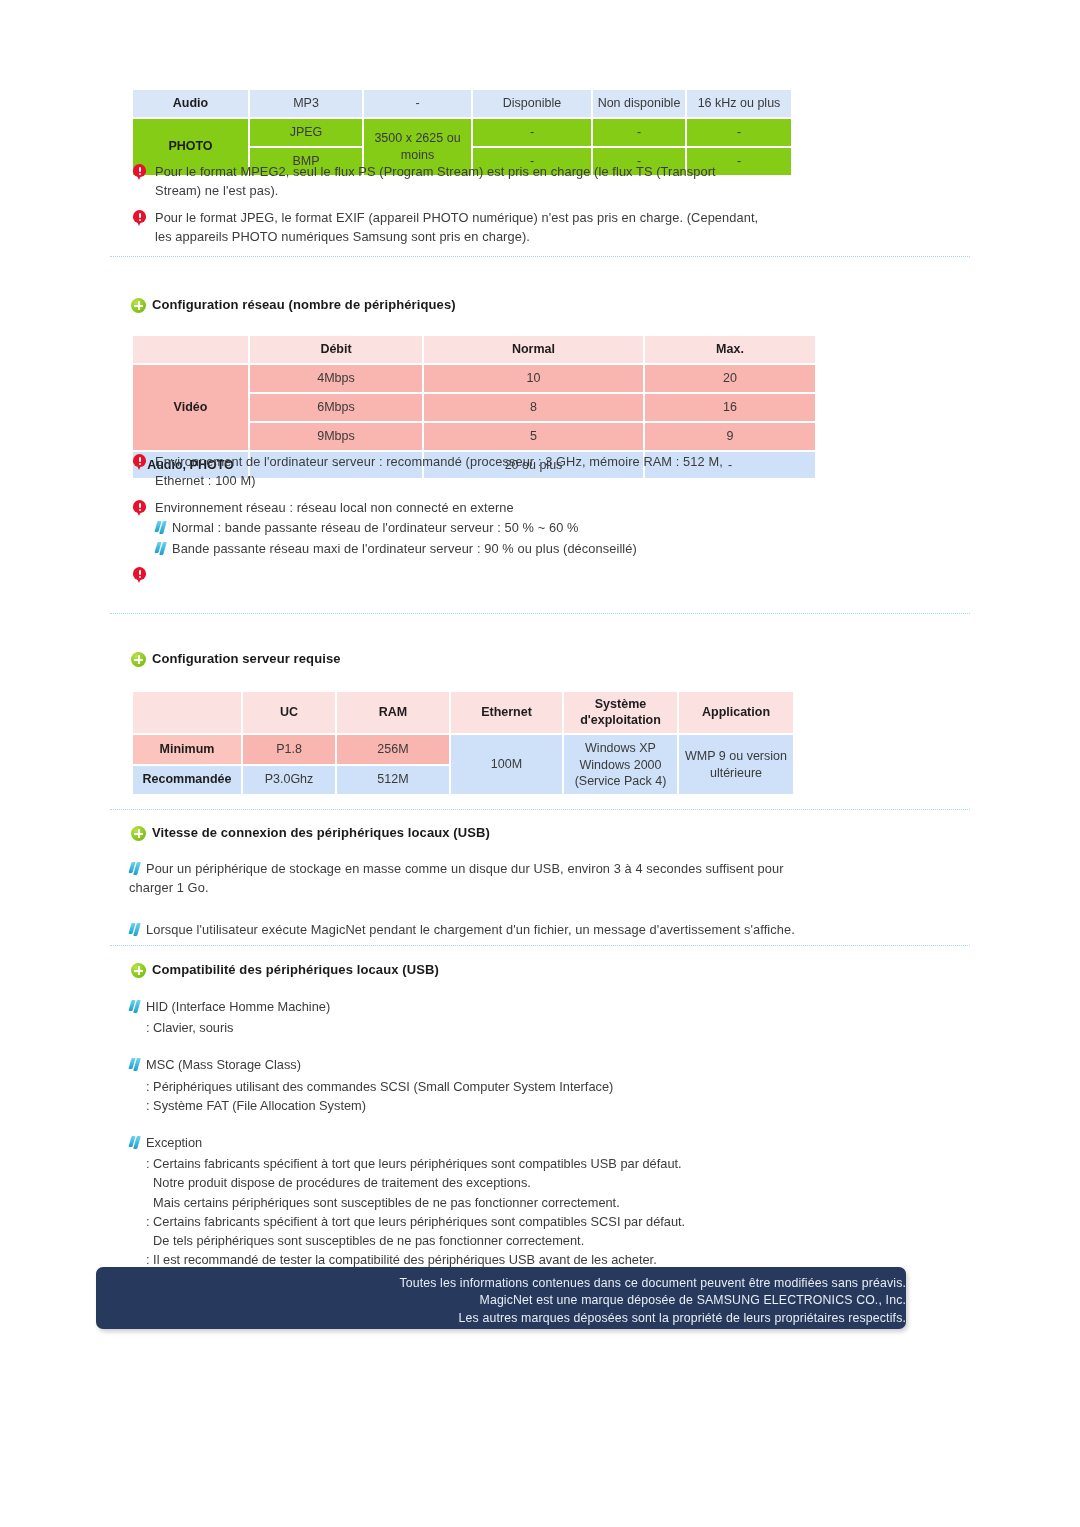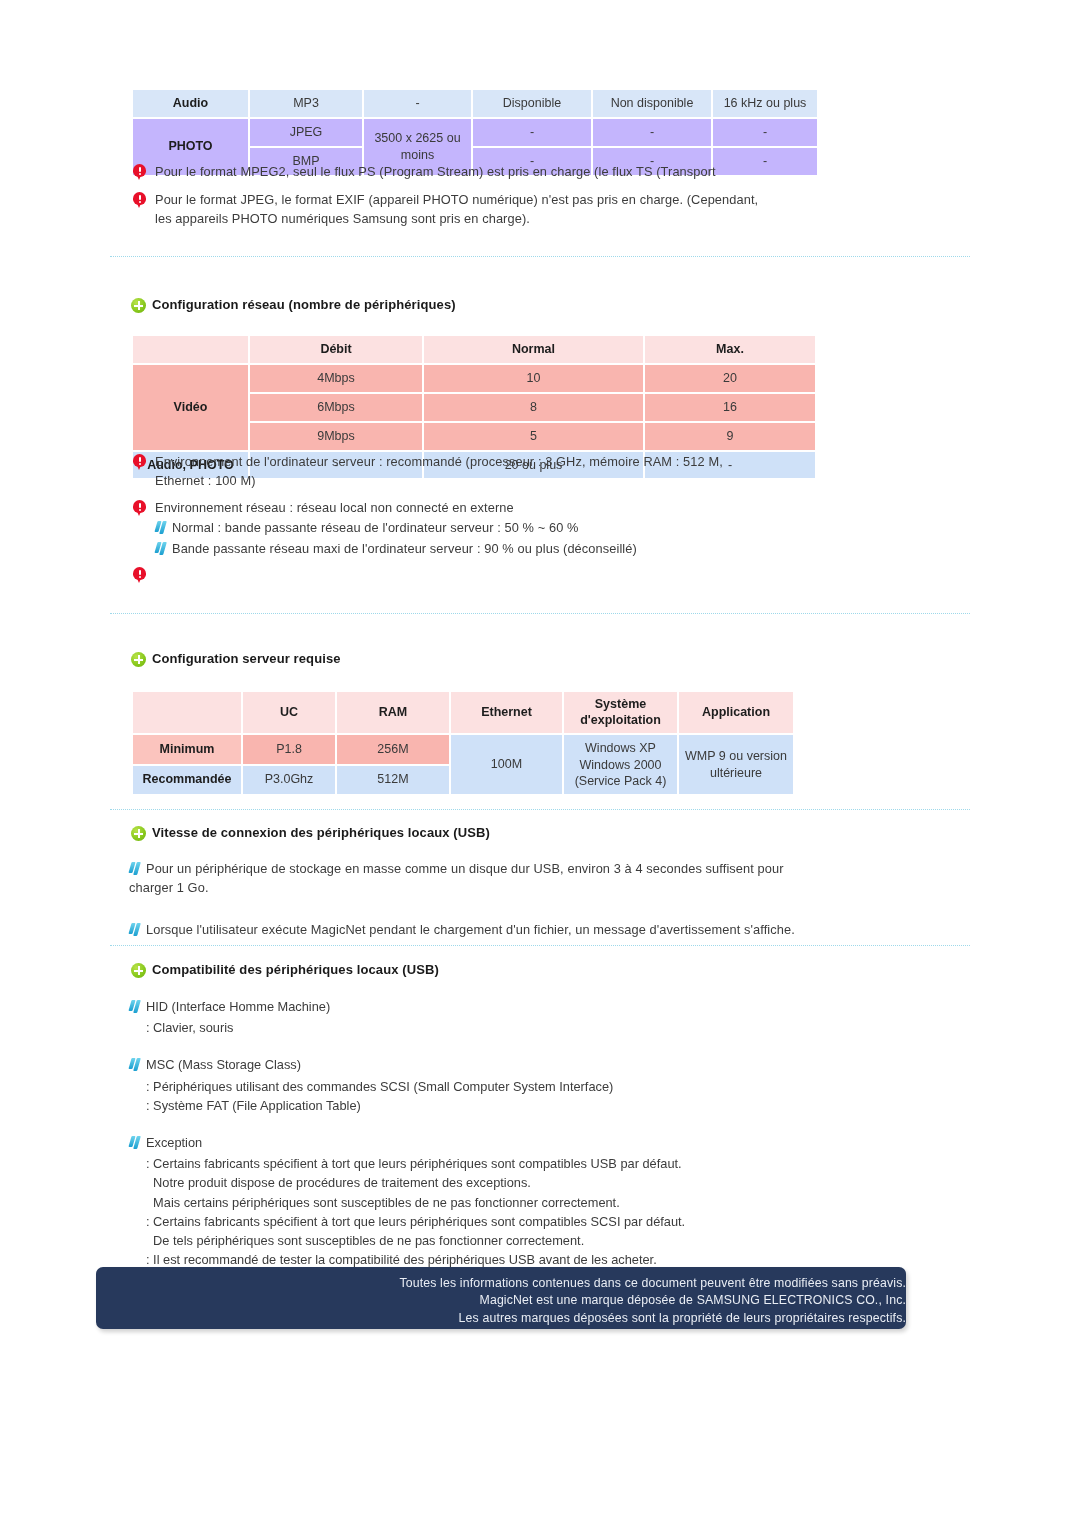--- a/index.html
+++ b/index.html
@@ -27,21 +27,21 @@
   table.spec td {
     padding: 5px 4px;
     text-align: center;
     vertical-align: middle;
     line-height: 1.35;
   }
   td.hdr { font-weight: bold; color: #1d1d1d; }
 
   
   .c-blue   { background: #d8e6f8; }
-  .c-aqua   { background: #c4b5fd; }
+  .c-aqua   { background: #84cc16; }
 
   
   .p-head   { background: #fce1e1; }
   .p-body   { background: #f9b5af; }
   .p-mid    { background: #fbc4be; }
   .b-body   { background: #cfe1f8; }
 
   
   #codec-table { position: absolute; left: 131px; top: 88px; }
   #codec-table td { height: 22px; }
@@ -178,21 +178,21 @@
 
 <div class="page">
 
   <table class="spec" id="codec-table">
     <tbody>
         <tr>
       <td class="c-blue hdr" style="width:115px">Audio</td>
       <td class="c-blue" style="width:112px">MP3</td>
       <td class="c-blue" style="width:107px">-</td>
       <td class="c-blue" style="width:118px">Disponible</td>
-      <td class="c-blue" style="width:118px">Non disponible</td>
+      <td class="c-blue" style="width:92px">Non disponible</td>
       <td class="c-blue" style="width:104px">16 kHz ou plus</td>
     </tr>
     <tr>
       <td class="c-aqua hdr" rowspan="2">PHOTO</td>
       <td class="c-aqua">JPEG</td>
       <td class="c-aqua" rowspan="2">3500 x 2625 ou moins</td>
       <td class="c-aqua">-</td>
       <td class="c-aqua">-</td>
       <td class="c-aqua">-</td>
     </tr>
@@ -208,20 +208,21 @@
   <div class="note-block" style="left:133px; top:163px; width:700px;">
     <div class="note">
       <span class="ico-warn">
           <span class="tail"></span>
           <span class="bub"></span>
           <span class="bar"></span>
           <span class="dot"></span>
         </span>
       <span class="note-text">
         <span class="ln">Pour le format MPEG2, seul le flux PS (Program Stream) est pris en charge (le flux TS (Transport</span>
+        <span class="ln">Stream) ne l'est pas).</span>
       </span>
     </div>
     <div class="note">
       <span class="ico-warn">
           <span class="tail"></span>
           <span class="bub"></span>
           <span class="bar"></span>
           <span class="dot"></span>
         </span>
       <span class="note-text">
@@ -413,21 +414,21 @@
 
     <div style="margin-bottom:18px">
       <div class="sub-note">
         <span class="ico-chev">
             <i></i>
             <i></i>
           </span>
         <span class="plain-line">MSC (Mass Storage Class)</span>
       </div>
       <div class="plain-line indent-1">: Périphériques utilisant des commandes SCSI (Small Computer System Interface)</div>
-      <div class="plain-line indent-1">: Système FAT (File Application Table)</div>
+      <div class="plain-line indent-1">: Système FAT (File Allocation System)</div>
     </div>
 
     <div>
       <div class="sub-note">
         <span class="ico-chev">
             <i></i>
             <i></i>
           </span>
         <span class="plain-line">Exception</span>
       </div>

